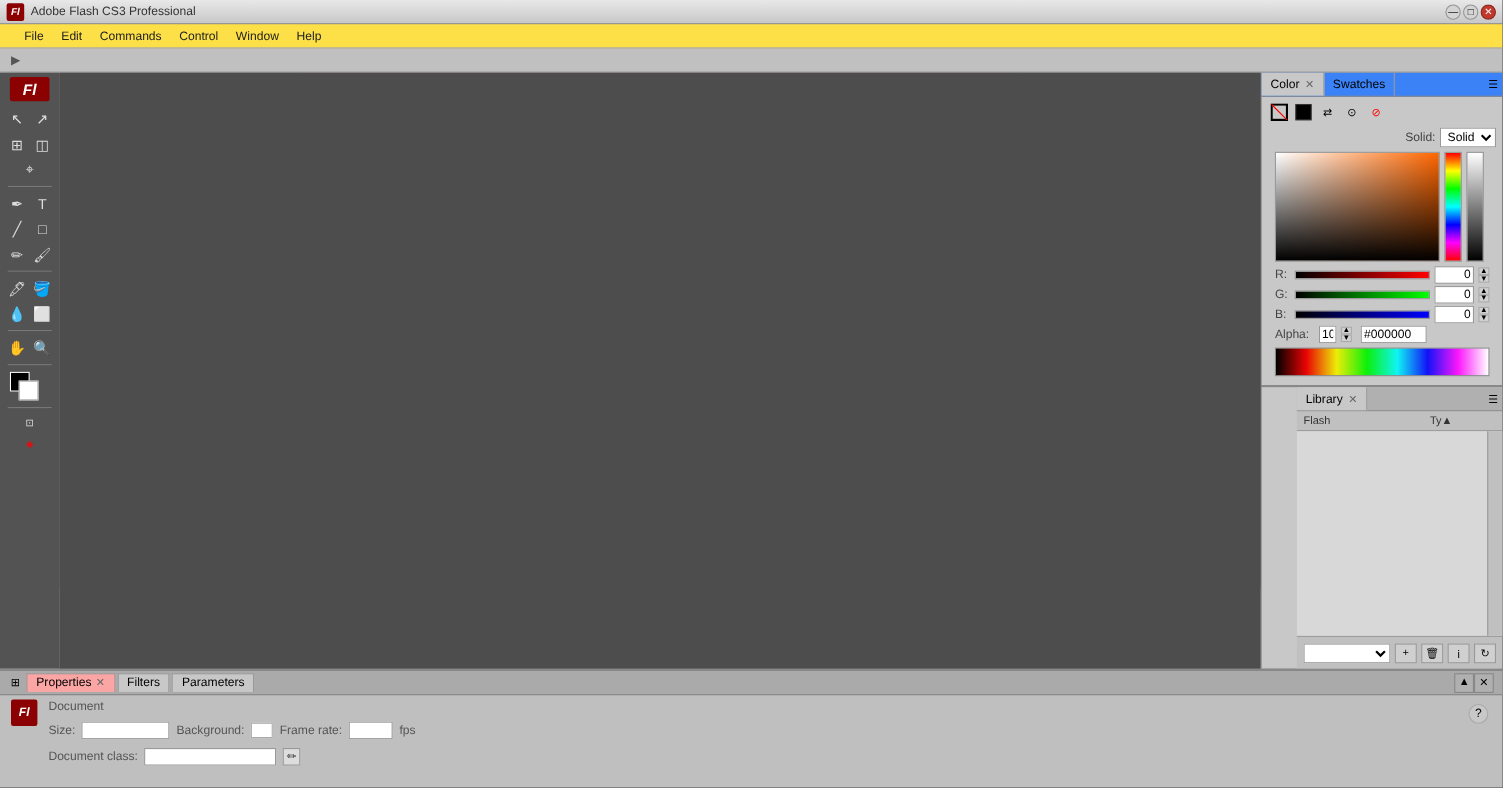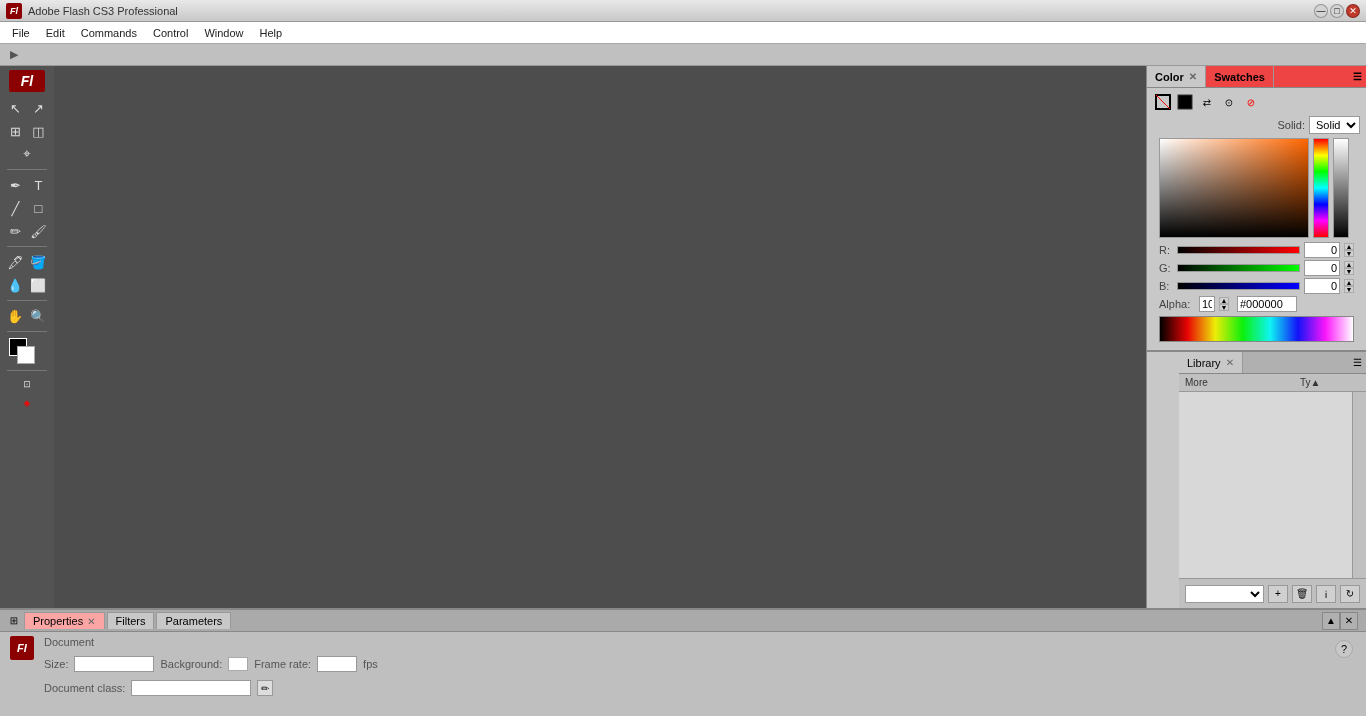--- a/index.html
+++ b/index.html
@@ -16,22 +16,22 @@
     #titlebar .app-icon span { color: white; font-size: 9px; font-weight: bold; font-style: italic; }
     #titlebar .title-text { flex: 1; font-size: 11px; color: #333; }
     #titlebar .win-controls { display: flex; gap: 2px; }
     #titlebar .win-btn { width: 14px; height: 14px; border-radius: 50%; border: 1px solid rgba(0,0,0,0.3); cursor: pointer; display: flex; align-items: center; justify-content: center; font-size: 9px; }
     #titlebar .win-btn.min { background: #d4d4d4; }
     #titlebar .win-btn.max { background: #d4d4d4; }
     #titlebar .win-btn.close { background: #c0392b; color: white; }
 
     
     #menubar {
-      height: 22px; background: #ffffff; display: flex; align-items: center;
-      padding: 0 4px; border-bottom: 1px solid #aaa;
+      height: 22px; background: #fde047; display: flex; align-items: center;
+      padding: 0 14px; border-bottom: 1px solid #aaa;
     }
     #menubar .menu-item { padding: 2px 8px; font-size: 11px; cursor: pointer; color: #222; }
 
     
     #tabbar {
       height: 22px; background: #c0c0c0; display: flex; align-items: center;
       padding: 0 4px; border-bottom: 1px solid #999;
     }
 
     
@@ -133,23 +133,22 @@
     .prop-field { height: 16px; border: 1px solid #999; background: #fff; padding: 1px 3px; font-size: 11px; }
 
     
     #right-panels {
       width: 220px; background: #787878; display: flex; flex-direction: column; flex-shrink: 0;
     }
     #color-panel {
       background: #c8c8c8; border-left: 1px solid #888; flex-shrink: 0;
     }
     #color-panel-tabs {
-      display: flex; background: #ef4444; height: 22px; align-items: center;
+      display: flex; background: #3b82f6; height: 22px; align-items: center;
       border-bottom: 1px solid #888;
-      font-weight: bold;
     }
     .panel-tab {
       padding: 2px 8px; font-size: 11px; cursor: pointer; border-right: 1px solid #999;
       display: flex; align-items: center; gap: 3px; height: 100%;
     }
     .panel-tab.active { background: #c8c8c8; }
     .panel-close { font-size: 10px; color: #666; margin-left: 2px; cursor: pointer; }
     .panel-menu { margin-left: auto; margin-right: 4px; font-size: 10px; cursor: pointer; }
 
     #color-controls { padding: 4px 6px; }
@@ -594,21 +593,21 @@
       <div id="library-panel">
         <div id="library-tabs">
           <div class="panel-tab active">
             <span>Library</span>
             <span class="panel-close">✕</span>
           </div>
           <span class="panel-menu">☰</span>
         </div>
 
         <div id="lib-header">
-          <span class="lib-col lib-col-name">More</span>
+          <span class="lib-col lib-col-name">Flash</span>
           <span class="lib-col lib-col-type">Ty▲</span>
         </div>
 
         <div id="lib-scroll">
           <div class="lib-scrollbar"></div>
         </div>
 
         <div id="library-footer">
           <select class="lib-select"></select>
           <div class="lib-btn">+</div>

